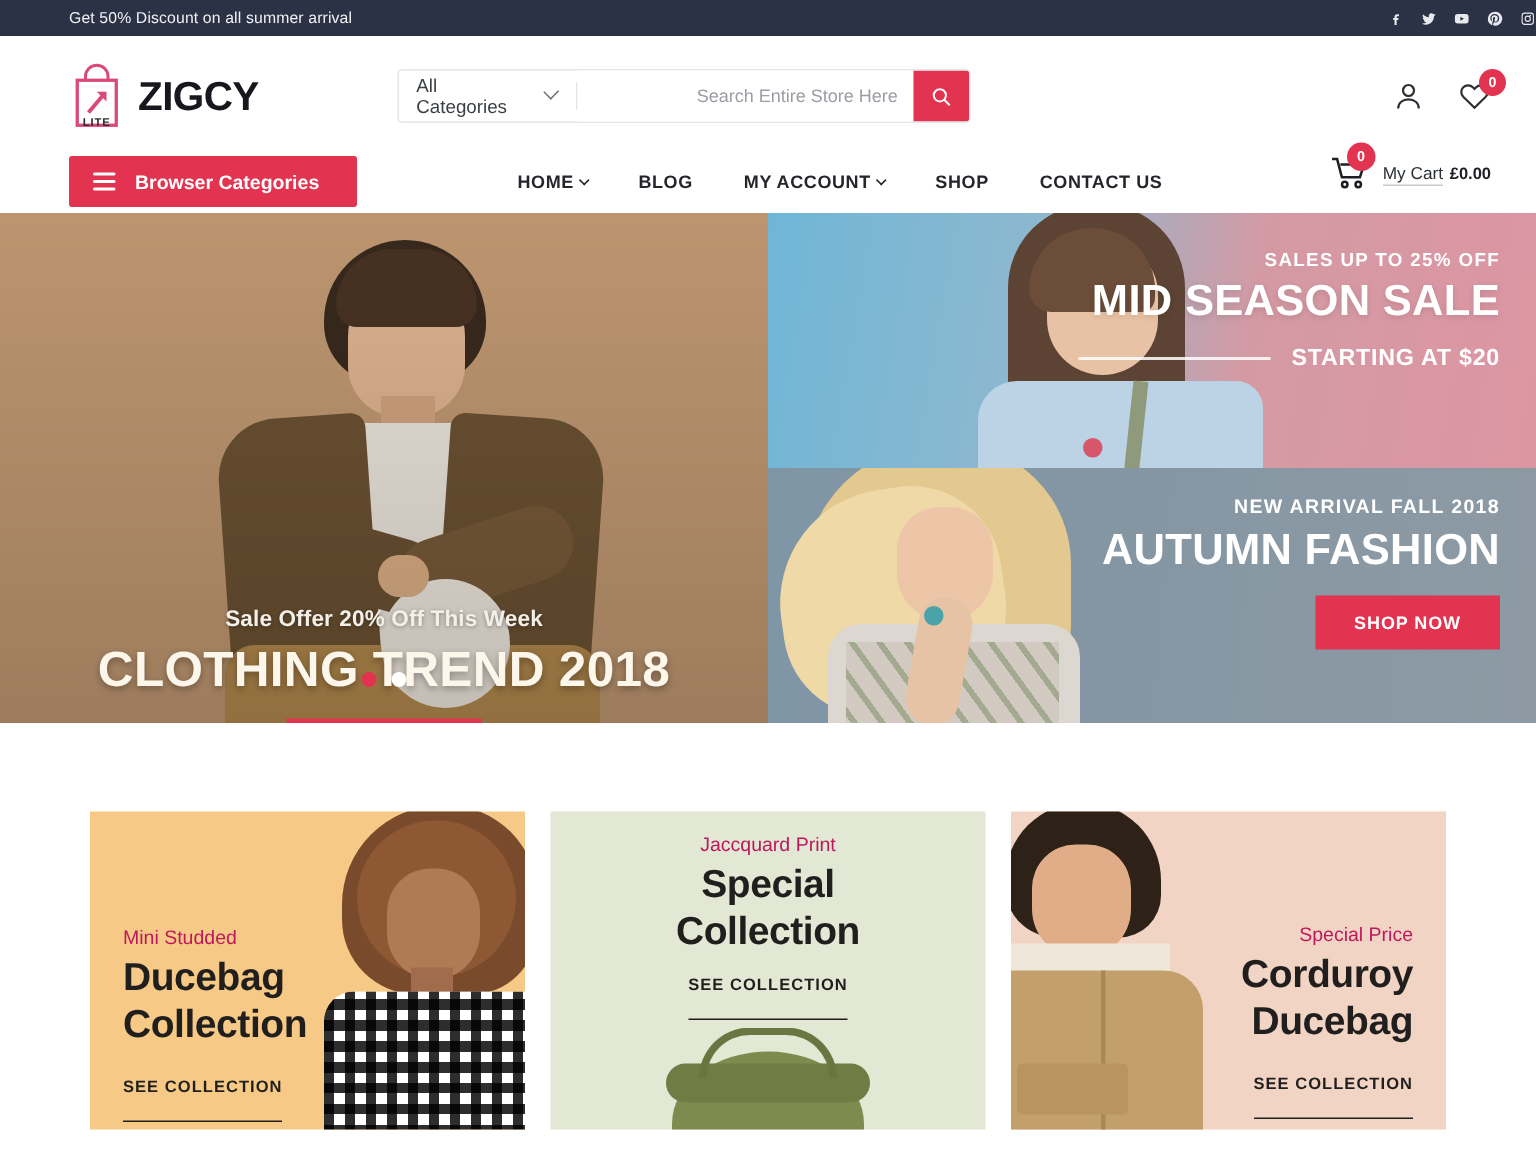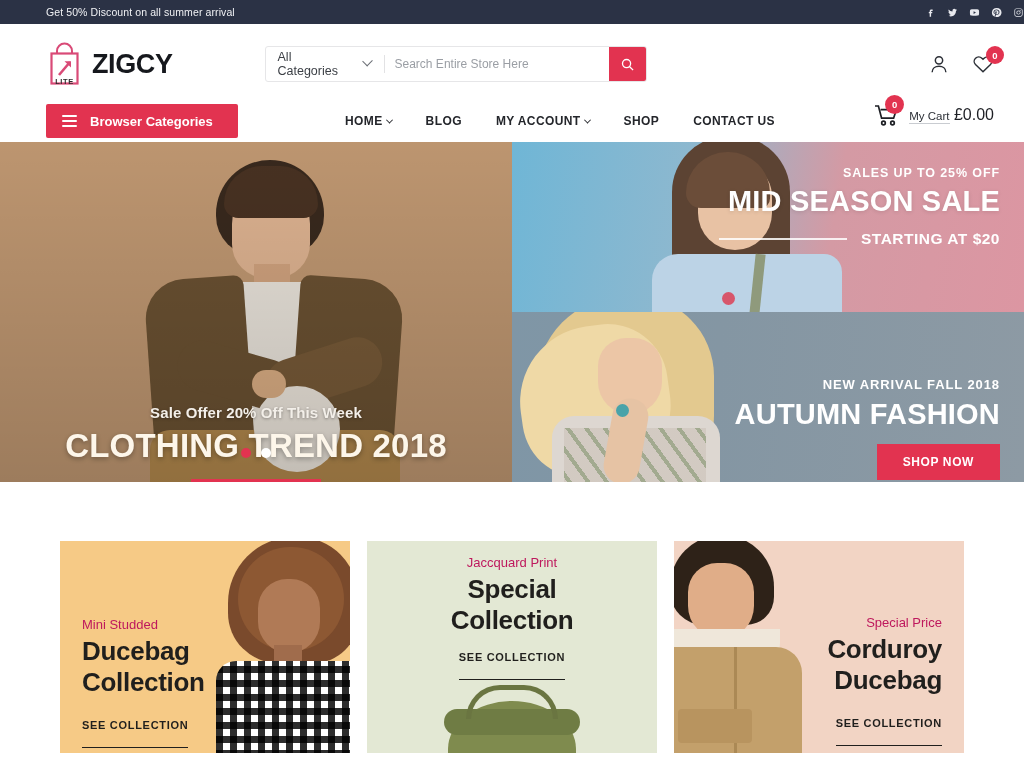--- a/index.html
+++ b/index.html
@@ -47,21 +47,21 @@
   .search-cat {
     display:flex; align-items:center; justify-content:space-between;
     width:118px; padding:0 12px; font-size:12.5px; color:#3b3f45;
     cursor:pointer; gap:20px;
   }
   .chev { width:8px; height:8px; border-right:1.4px solid #6a6e75;
           border-bottom:1.4px solid #6a6e75; transform:rotate(45deg) translate(-2px,-2px); }
   .search-sep { width:1px; background:#e2e2e4; margin:8px 0; }
   .search-input {
     flex:1; border:0; outline:0; padding:0 10px; font-size:12px;
-    color:#30343a; font-family:"Liberation Sans", sans-serif;
+    color:#30343a; font-family:"Liberation Sans", sans-serif;text-align:right;
   }
   .search-input::placeholder { color:#9a9ea4; }
   .search-btn {
     width:37px; background:#e23350; border:0; cursor:pointer;
     display:flex; align-items:center; justify-content:center;
   }
   .search-btn svg { width:15px; height:15px; stroke:#fff; fill:none; stroke-width:2.1; }
 
   .header-actions {
     margin-left:auto; display:flex; align-items:center; gap:22px;
@@ -104,21 +104,21 @@
   .cart-ico { position:relative; display:flex; }
   .cart-ico svg { width:26px; height:22px; stroke:#1d1f24; fill:none; stroke-width:1.7; }
   .cart-badge {
     position:absolute; top:-9px; right:-4px; width:19px; height:19px;
     background:#e23350; color:#fff; border-radius:50%; font-size:9.5px;
     font-weight:700; display:flex; align-items:center; justify-content:center;
   }
   .cart-txt { text-align:center; line-height:1.35; }
   .cart-title { font-size:11.5px; color:#2b2f36; font-weight:400;
                 border-bottom:1px solid #c9ccd1; padding-bottom:1px; }
-  .cart-price { font-size:16px; font-weight:400; color:#1d1f24; padding-top:1px;margin-top:40px; }
+  .cart-price { font-size:11px; font-weight:700; color:#1d1f24; padding-top:1px;margin-top:40px; }
 
   
   .hero { display:flex; height:340px; width:1024px; }
   .hero-left {
     position:relative; width:512px; height:340px; overflow:hidden;
     background:#c39a72;
   }
   .hl-figure { position:absolute; inset:0; }
   .hl-bg { position:absolute; inset:0; background:#c49b74; }
   
@@ -213,21 +213,21 @@
   .hrb-face { position:absolute; left:86px; top:26px; width:64px; height:76px;
               background:#ecc6a6; border-radius:30px 30px 34px 34px; }
   .hrb-top { position:absolute; left:40px; top:104px; width:168px; height:70px;
              background:#ddd7d1; border-radius:22px 22px 0 0; }
   .hrb-print { position:absolute; left:52px; top:116px; width:142px; height:58px;
                background:repeating-linear-gradient(54deg,#cfc6bd 0 5px,#8f9b7a 5px 9px,#cfc6bd 9px 15px); opacity:.75; }
   .hrb-arm { position:absolute; left:96px; top:86px; width:36px; height:86px;
              background:#e6c3a4; border-radius:18px; transform:rotate(10deg); }
   .hrb-ring { position:absolute; left:104px; top:92px; width:13px; height:13px;
               background:#49a3a9; border-radius:50%; }
-  .hrb-copy { position:absolute; right:24px; top:18px; text-align:right; z-index:3;margin-top:47px; }
+  .hrb-copy { position:absolute; right:24px; top:18px; text-align:right; z-index:3; }
   .hrb-k1 { font-size:13px; font-weight:700; color:#fff; letter-spacing:.9px; }
   .hrb-k2 { font-size:29px; font-weight:700; color:#fff; letter-spacing:.2px; margin-top:6px; }
   .hrb-btn {
     display:inline-block; margin-top:13px; background:#e23350; color:#fff;
     font-size:12px; font-weight:700; letter-spacing:.6px; padding:11px 26px;
     border:0; cursor:pointer; font-family:"Liberation Sans", sans-serif;
   }
 
   
   .promos {

